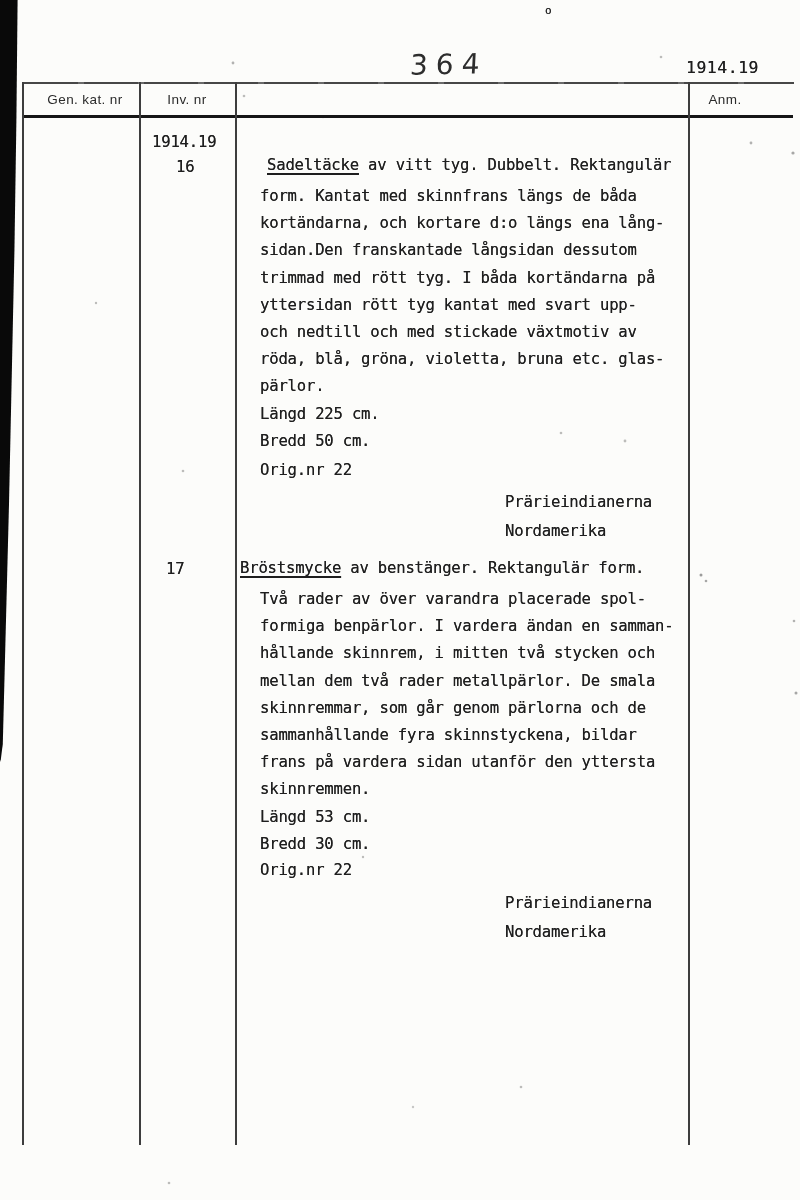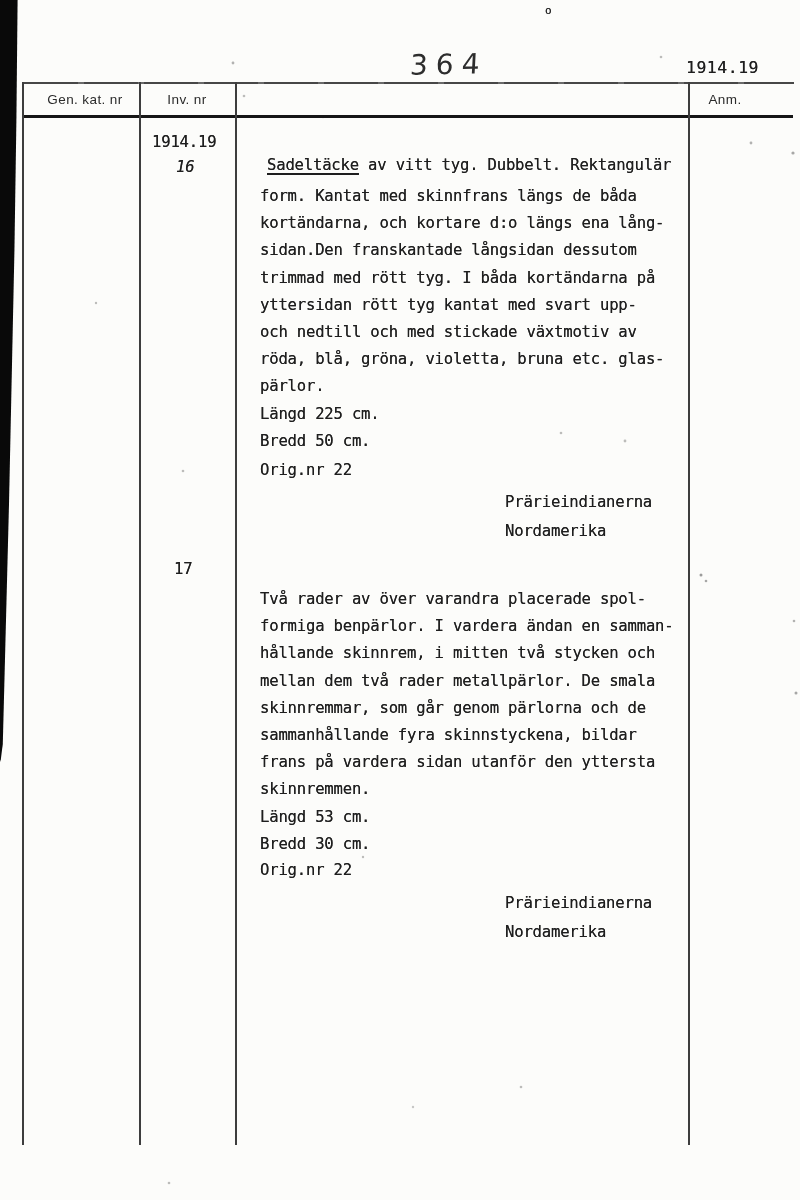--- a/index.html
+++ b/index.html
@@ -46,26 +46,26 @@
   
   .page-number{
     position:absolute;left:410px;top:48px;
     font-family:"DejaVu Sans",sans-serif;font-size:28px;color:#2d2d2d;
     letter-spacing:8px;transform:skewX(-4deg) rotate(-1deg);
   }
   .collection-number{position:absolute;left:686px;top:58px;font-size:16.5px;letter-spacing:.5px;}
   .top-mark{position:absolute;left:545px;top:4px;font-size:11px;color:#222;}
   
   .inv-group{left:152px;top:133px;}
-  .e16-nr{left:176px;top:158px;font-style:italic;}
+  .e16-nr{left:176px;top:158px;}
   .e16-first{left:240px;top:156px;margin-left:27px;}
   .e16-body{left:260px;top:183px;}
   .e16-orig{left:260px;top:461px;}
   .e16-attr{left:505px;top:488px;}
-  .e17-nr{left:174px;top:560px;}
+  .e17-nr{left:166px;top:560px;}
   .e17-first{left:240px;top:559px;}
   .e17-body{left:260px;top:586px;}
   .e17-orig{left:260px;top:861px;}
   .e17-attr{left:505px;top:889px;}
   
   .footer{
     position:absolute;right:8px;top:1155px;display:flex;align-items:baseline;gap:5px;
     font-family:"Liberation Sans",sans-serif;color:#1a1a1a;margin-top:44px;
   }
   .footer .printer{font-size:6.5px;font-weight:bold;letter-spacing:.3px;}
@@ -109,20 +109,21 @@
   <div class="col-label cl-anm">Anm.</div>
 
   <div class="pos tw inv-group">1914.19</div>
   <div class="pos tw e16-nr">16</div>
   <div class="pos tw e16-first"><span class="uterm">Sadeltäcke</span><span> av vitt tyg. Dubbelt. Rektangulär</span></div>
   <div class="pos tw lines e16-body"><div>form. Kantat med skinnfrans längs de båda</div><div>kortändarna, och kortare d:o längs ena lång-</div><div>sidan.Den franskantade långsidan dessutom</div><div>trimmad med rött tyg. I båda kortändarna på</div><div>yttersidan rött tyg kantat med svart upp-</div><div>och nedtill och med stickade växtmotiv av</div><div>röda, blå, gröna, violetta, bruna etc. glas-</div><div>pärlor.</div><div>Längd 225 cm.</div><div>Bredd 50 cm.</div></div>
   <div class="pos tw e16-orig">Orig.nr 22</div>
   <div class="pos tw attr e16-attr"><div>Prärieindianerna</div><div>Nordamerika</div></div>
 
   <div class="pos tw e17-nr">17</div>
+  <div class="pos tw e17-first"><span class="uterm">Bröstsmycke</span><span> av benstänger. Rektangulär form.</span></div>
   <div class="pos tw lines e17-body"><div>Två rader av över varandra placerade spol-</div><div>formiga benpärlor. I vardera ändan en samman-</div><div>hållande skinnrem, i mitten två stycken och</div><div>mellan dem två rader metallpärlor. De smala</div><div>skinnremmar, som går genom pärlorna och de</div><div>sammanhållande fyra skinnstyckena, bildar</div><div>frans på vardera sidan utanför den yttersta</div><div>skinnremmen.</div><div>Längd 53 cm.</div><div>Bredd 30 cm.</div></div>
   <div class="pos tw e17-orig">Orig.nr 22</div>
   <div class="pos tw attr e17-attr"><div>Prärieindianerna</div><div>Nordamerika</div></div>
 
   <div class="footer">
     <span class="printer">CARL SVANBERG AB, VÄXJÖ</span>
     <span class="code">2442 8 71</span>
   </div>
 
 </div>

